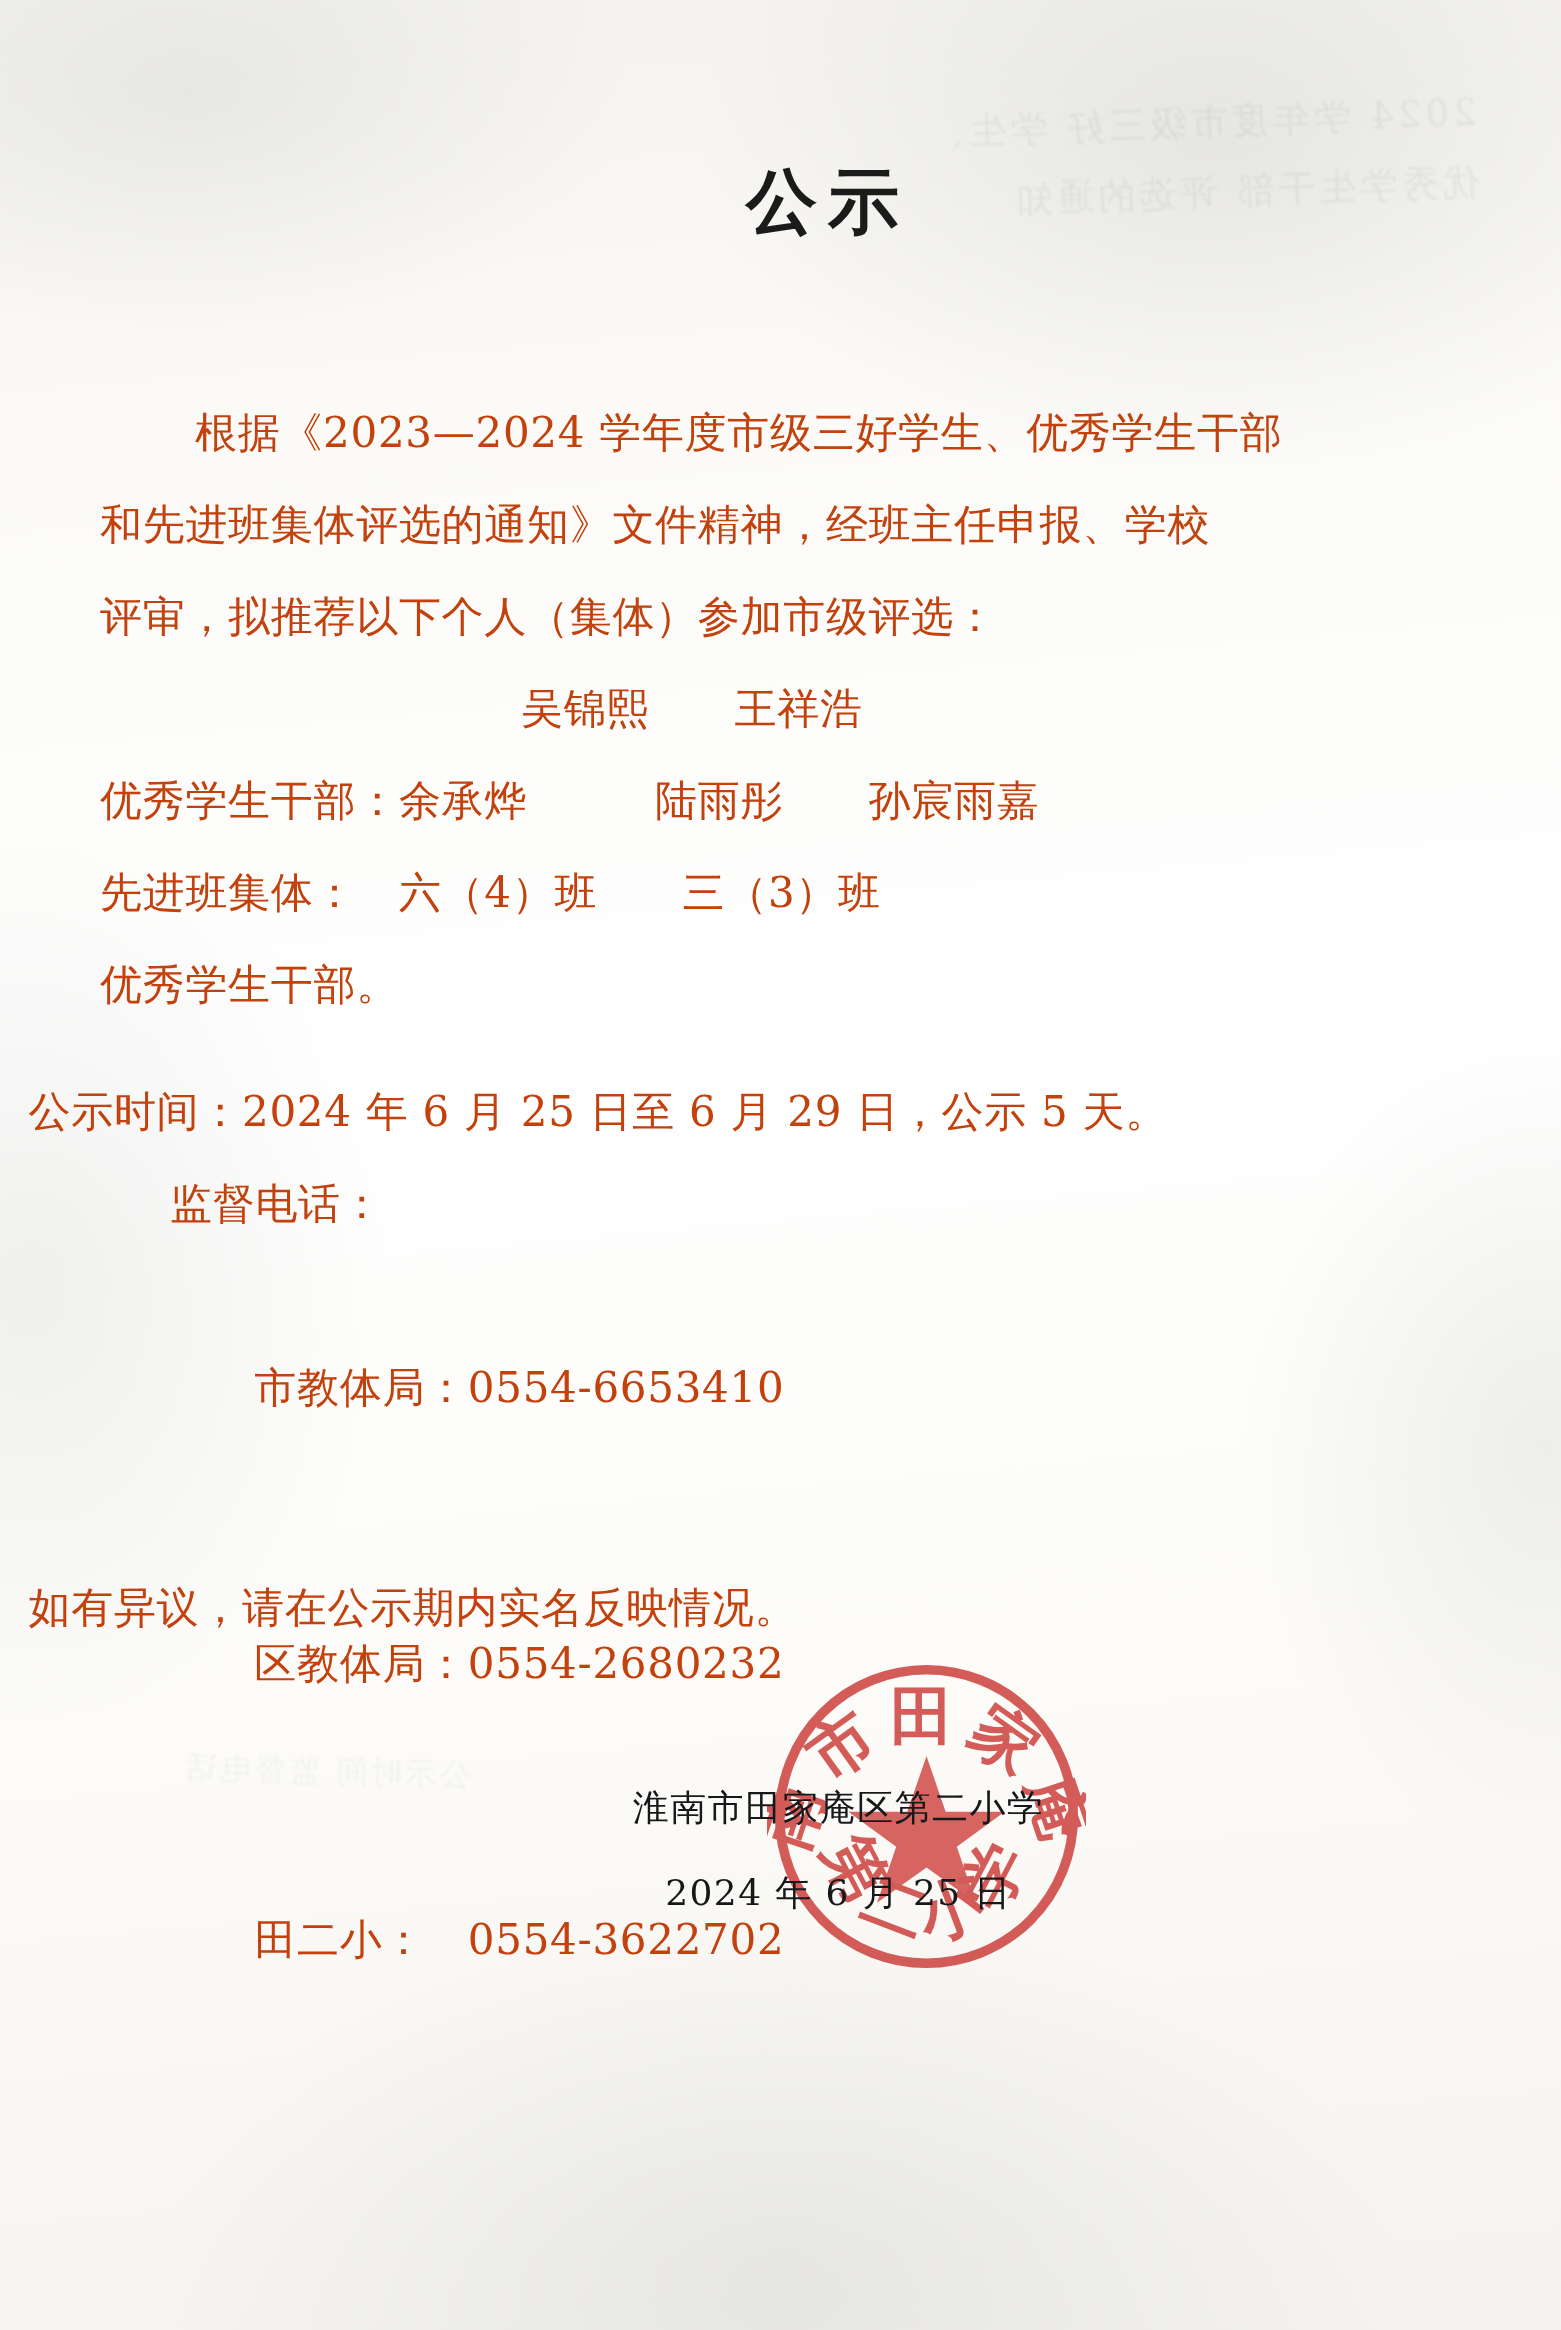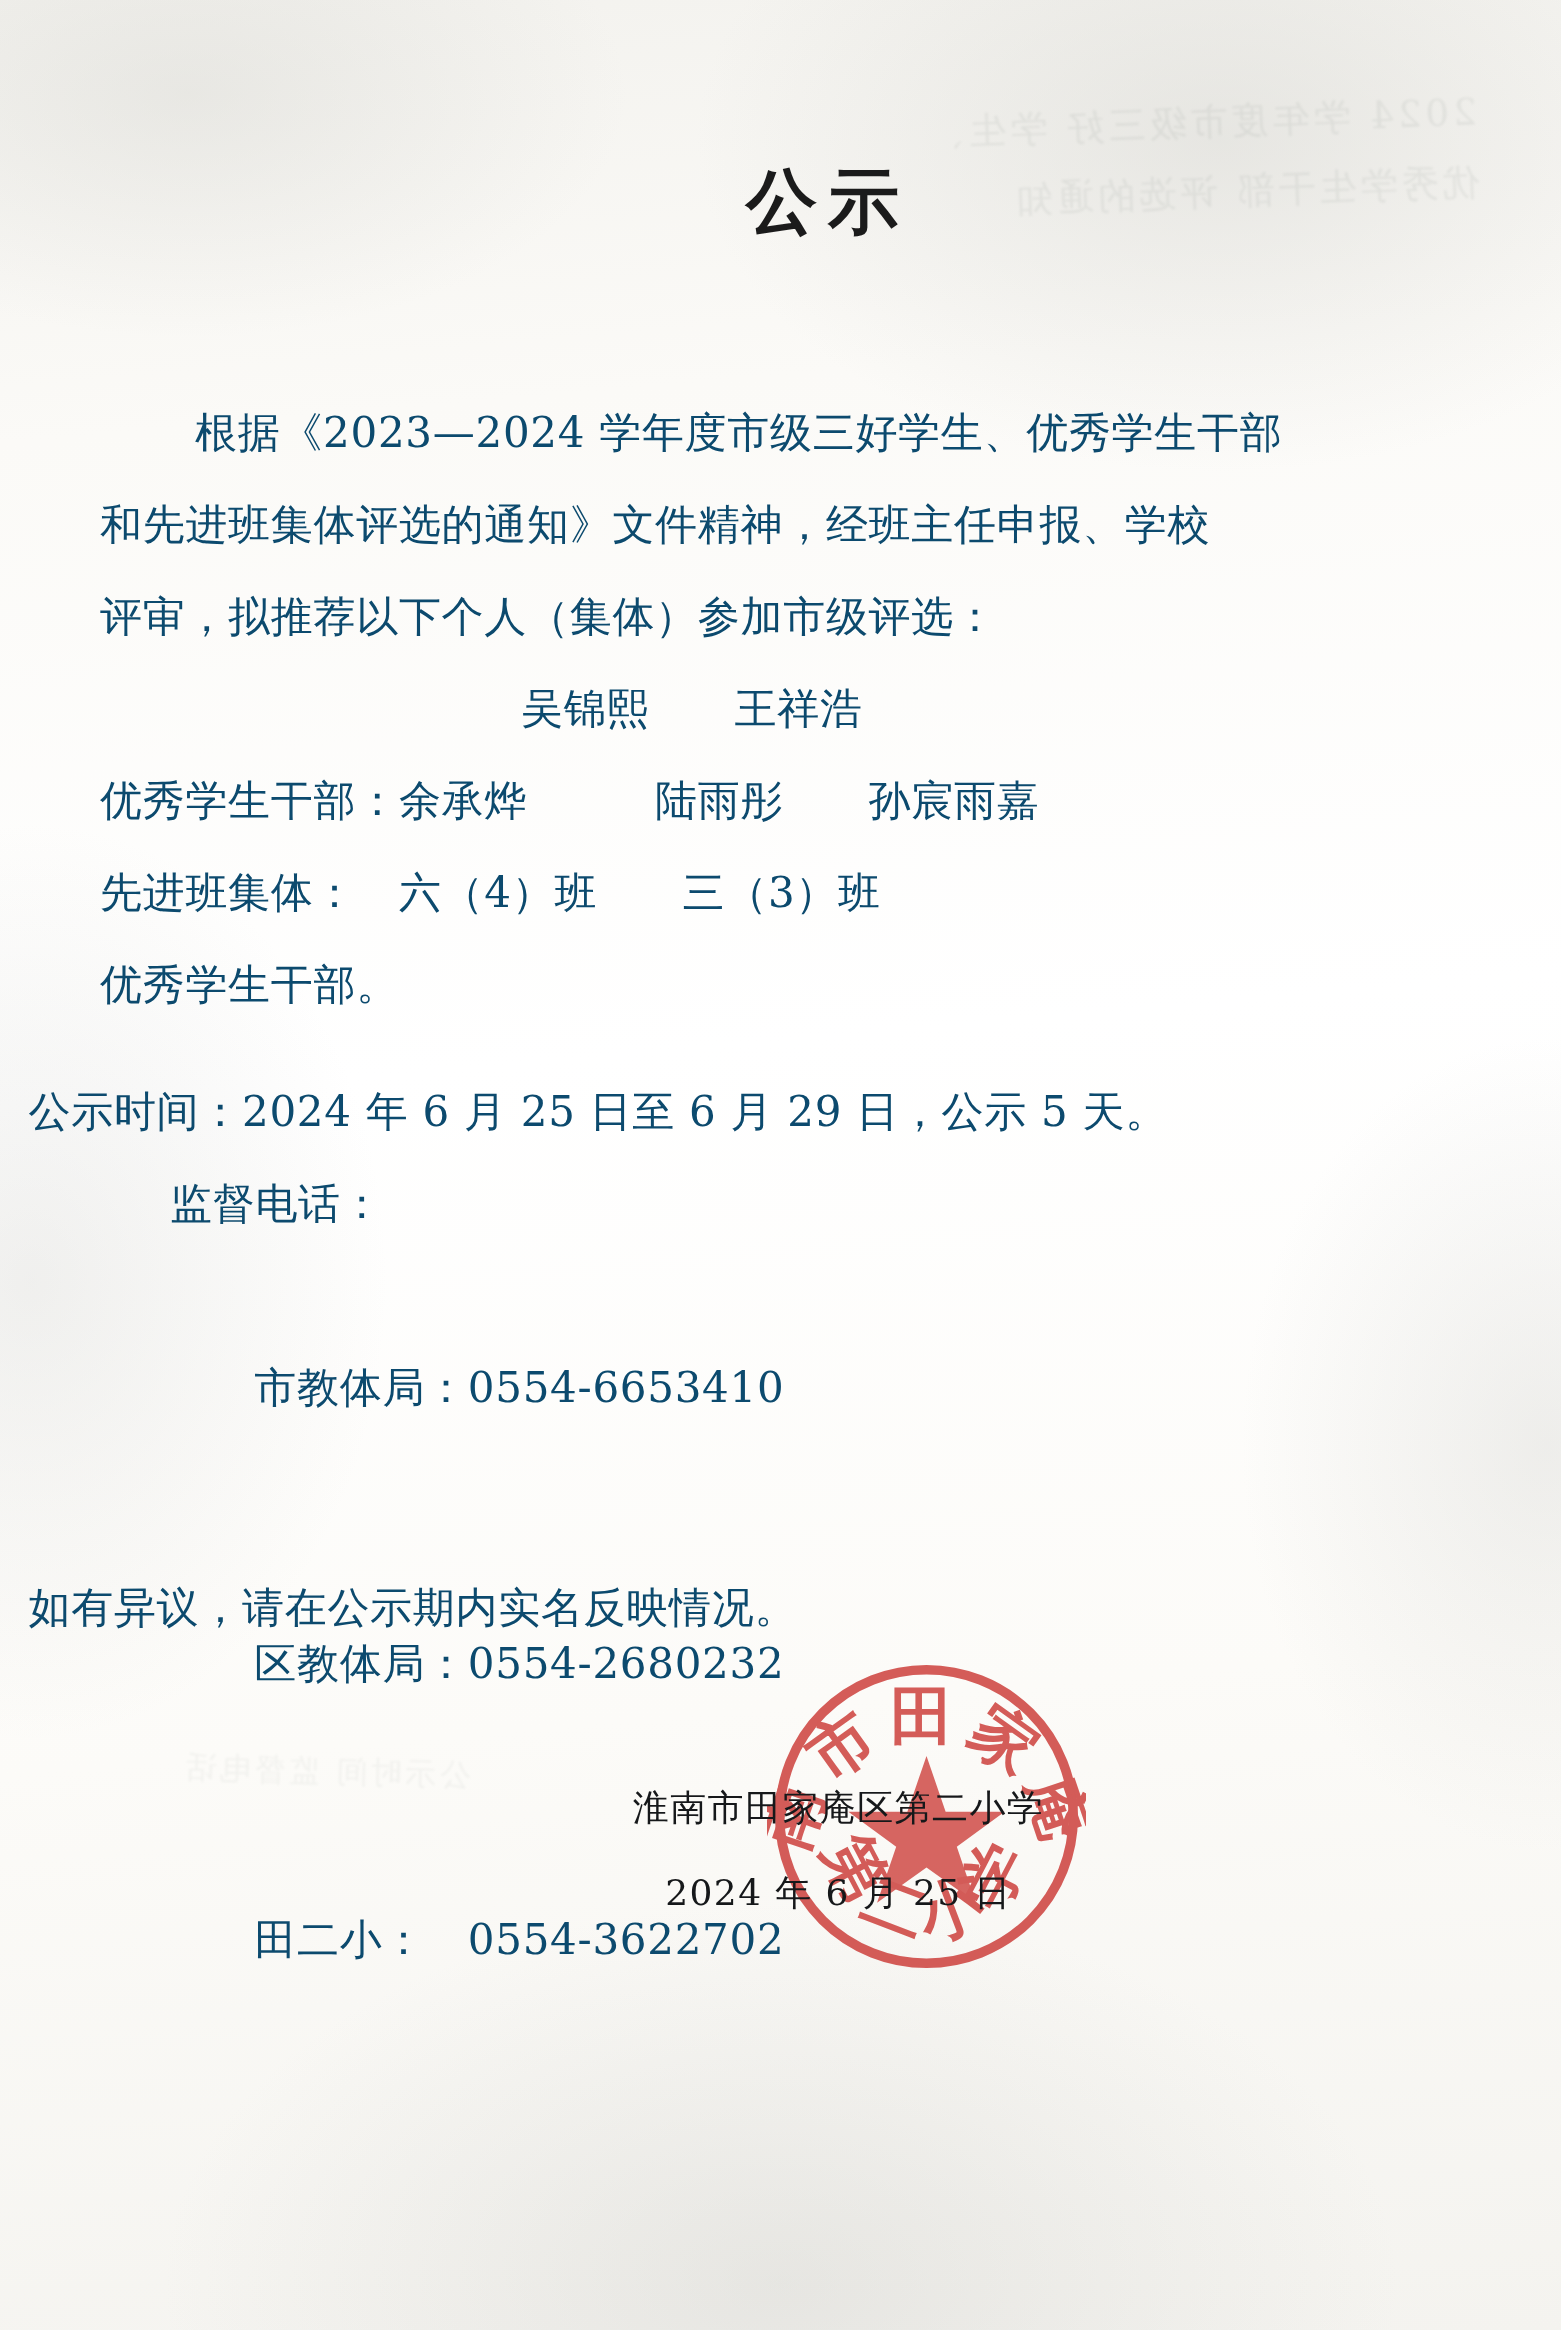--- a/index.html
+++ b/index.html
@@ -81,21 +81,21 @@
     padding-left: 47px;
   }
 
   .body-block {
     position: absolute;
     top: 387px;
     left: 100px;
     width: 1365px;
     font-size: 42px;
     line-height: 92px;
-    color: #0c4a6e;
+    color: #c2410c;
     letter-spacing: 0.7px;
   }
 
   .p {
     margin: 0;
     white-space: pre-wrap;
   }
   .indent { text-indent: 95px; }
   .indent-3 { padding-left: 421px; }
 

